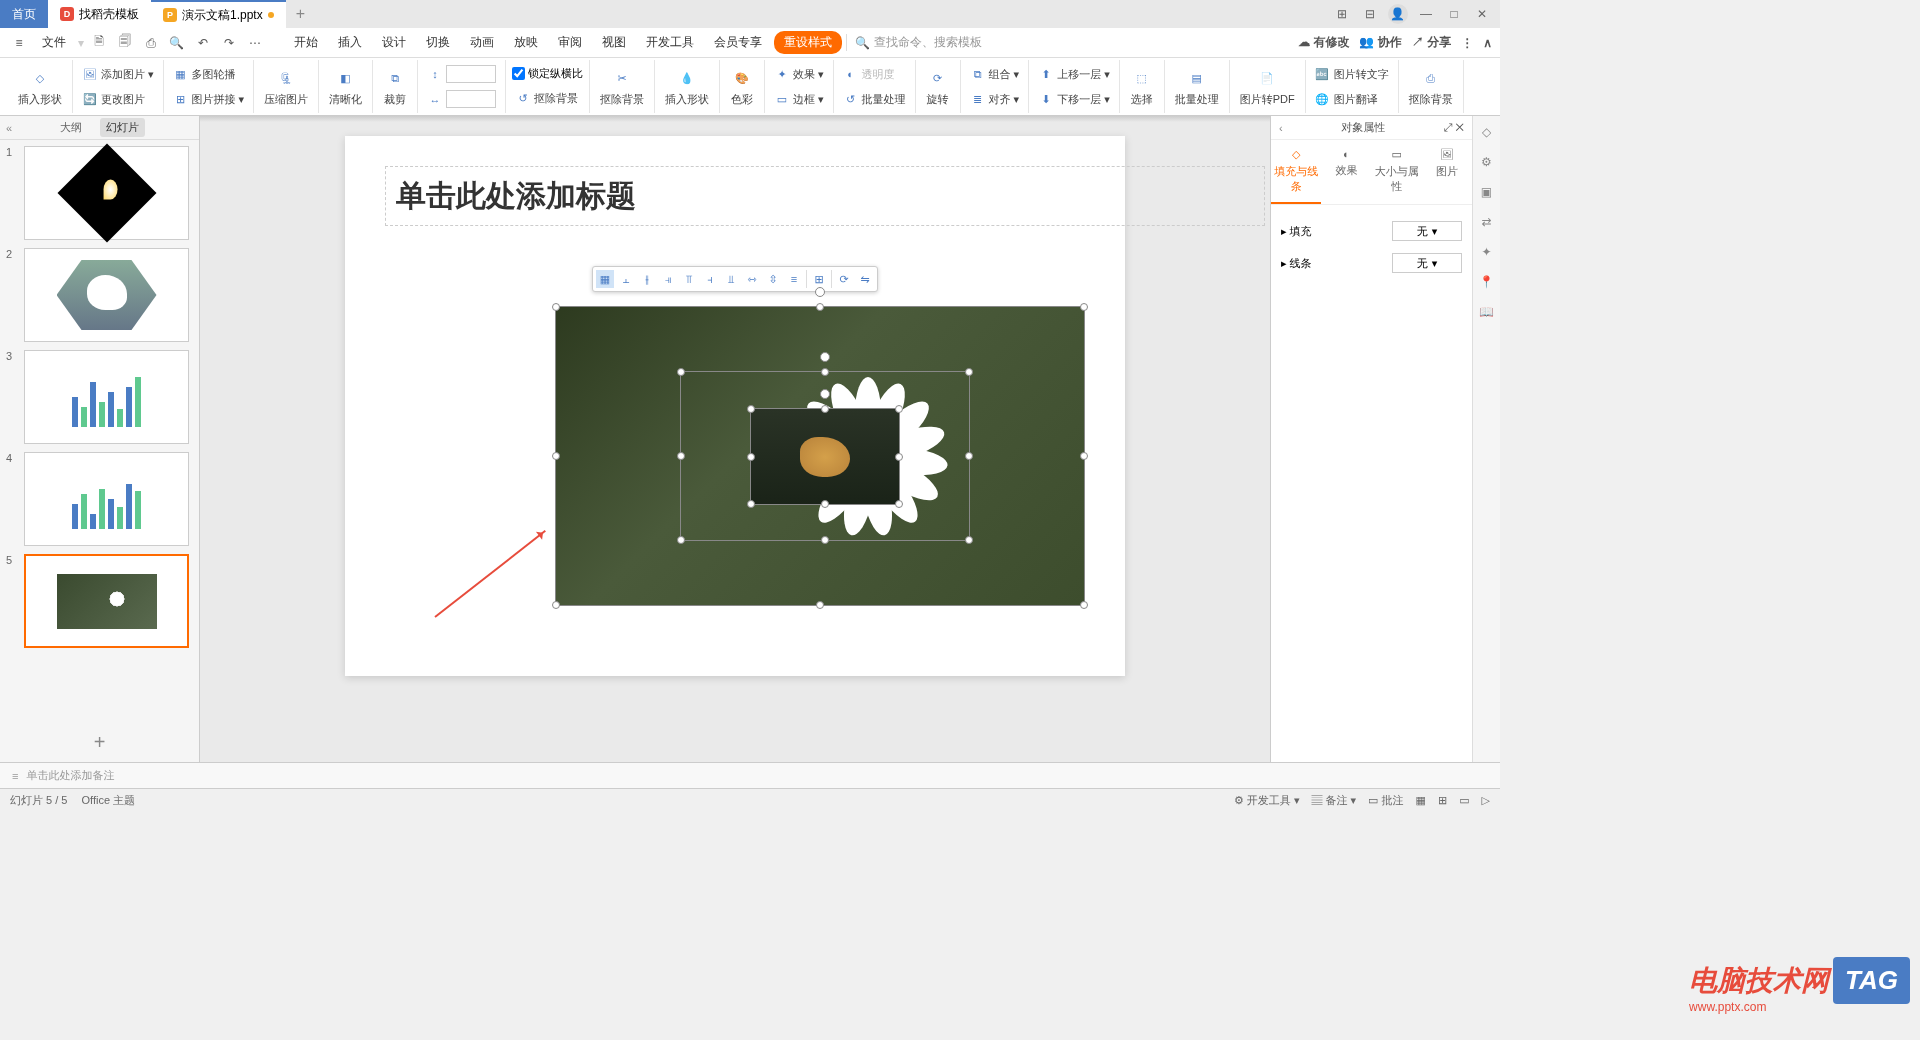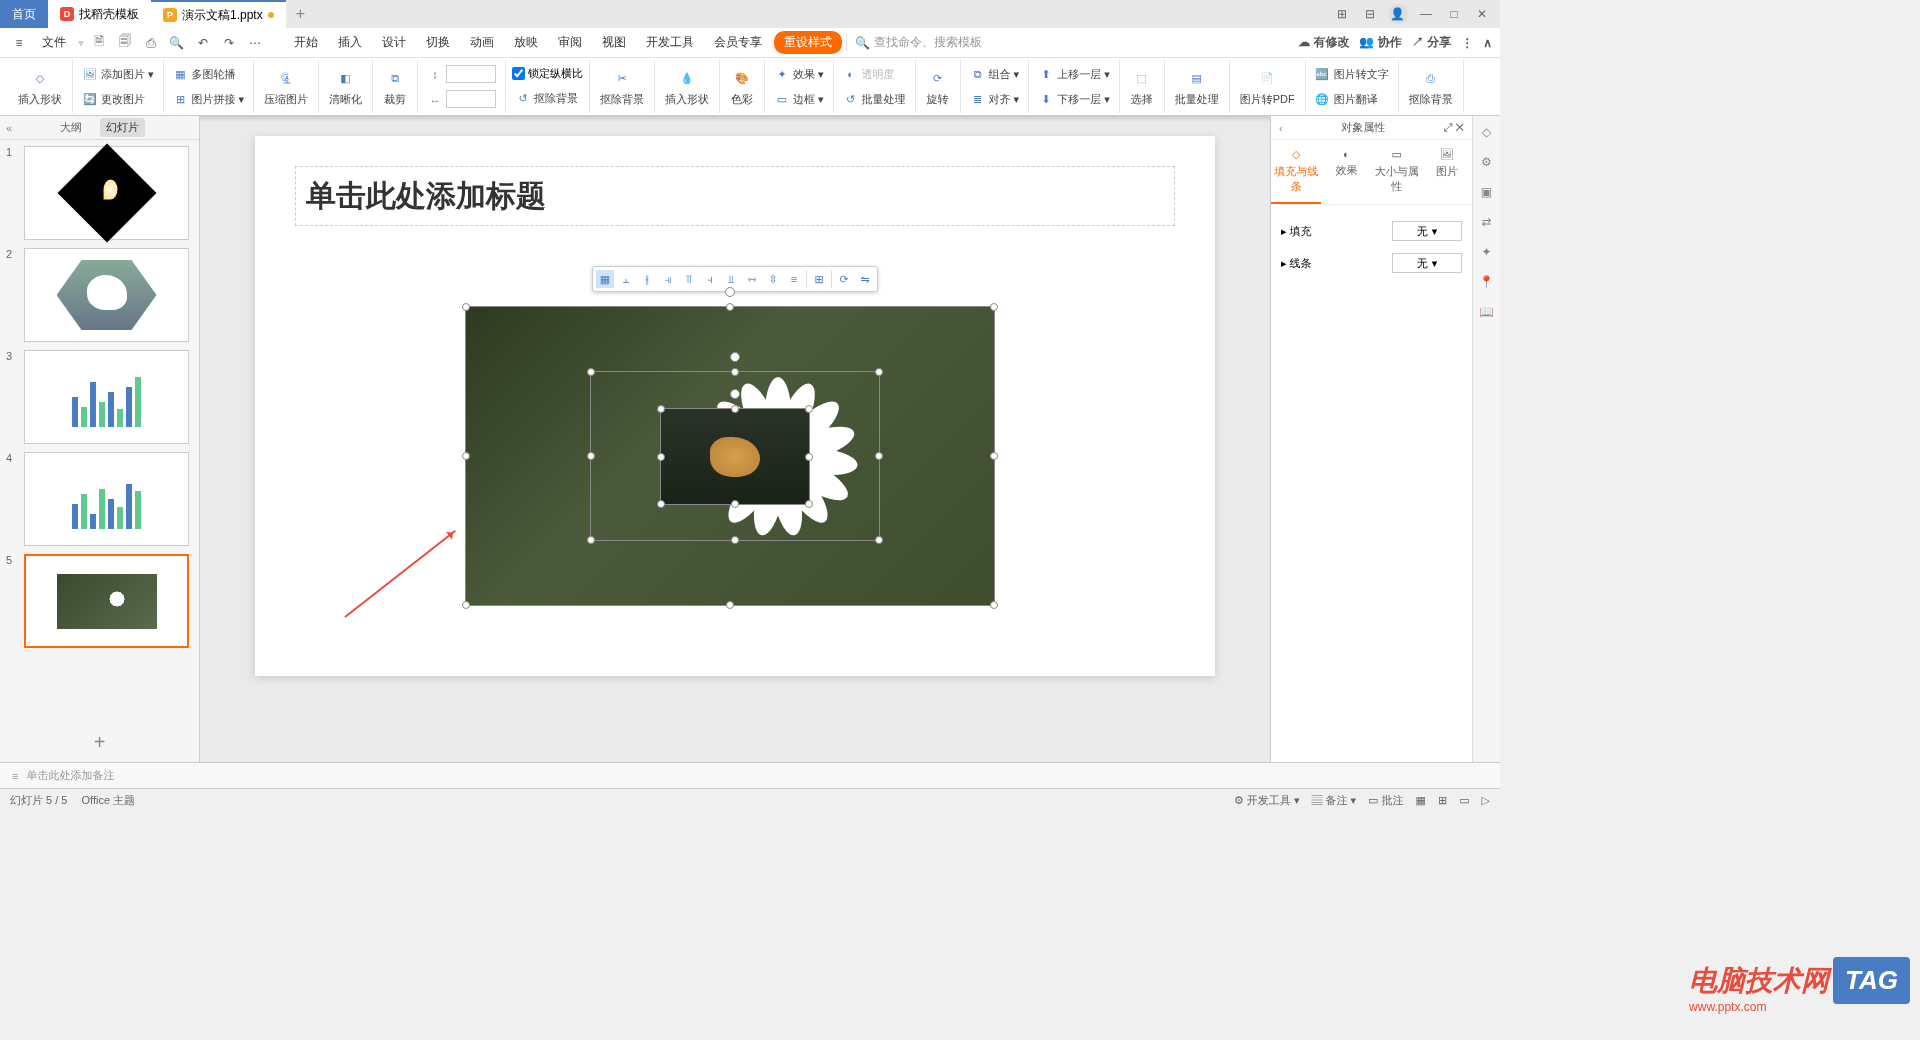--- a/index.html
+++ b/index.html
@@ -49,21 +49,21 @@
 .slides { flex: 1; overflow-y: auto; padding: 6px; }
 .slide-item { display: flex; gap: 6px; margin-bottom: 8px; }
 .slide-num { font-size: 11px; color: #666; width: 12px; }
 .slide-thumb { width: 165px; height: 94px; background: #fff; border: 1px solid #ccc; display: flex; align-items: center; justify-content: center; position: relative; }
 .slide-thumb.selected { border: 2px solid #ff6a00; }
 .add-slide { text-align: center; padding: 8px; color: #888; font-size: 20px; cursor: pointer; }
 
 
 .canvas-area { flex: 1; background: #eaeaea; position: relative; overflow: hidden; }
 .canvas-area::before { content: ''; position: absolute; top: 0; left: 0; right: 0; height: 6px; background: linear-gradient(#ccc, transparent); }
-.slide-canvas { width: 960px; height: 540px; background: #fff; margin: 20px auto; position: relative; box-shadow: 0 2px 8px rgba(0,0,0,0.15); }
+.slide-canvas { width: 780px; height: 540px; background: #fff; margin: 20px auto; position: relative; box-shadow: 0 2px 8px rgba(0,0,0,0.15); }
 .title-placeholder { position: absolute; left: 40px; top: 30px; width: 880px; height: 60px; border: 1px dashed #ccc; display: flex; align-items: center; padding-left: 10px; font-size: 30px; font-weight: bold; color: #333; }
 .float-toolbar { position: absolute; top: 130px; left: 50%; transform: translateX(-50%); background: #fff; border: 1px solid #ccc; border-radius: 3px; display: flex; padding: 3px; gap: 3px; box-shadow: 0 1px 4px rgba(0,0,0,0.2); }
 .float-btn { width: 18px; height: 18px; display: flex; align-items: center; justify-content: center; color: #4a7cc4; cursor: pointer; font-size: 11px; }
 .float-btn.sel { background: #d0e3f7; }
 .img-sel { position: absolute; border: 1px solid #888; }
 .handle { width: 8px; height: 8px; background: #fff; border: 1px solid #888; border-radius: 50%; position: absolute; }
 .rot-handle { width: 10px; height: 10px; background: #fff; border: 1px solid #888; border-radius: 50%; position: absolute; top: -20px; left: 50%; transform: translateX(-50%); }
 .arrow-annot { position: absolute; width: 140px; height: 2px; background: #e74c3c; transform-origin: left; }
 .arrow-annot::after { content: ''; position: absolute; right: -2px; top: -4px; border: 5px solid transparent; border-left-color: #e74c3c; }
 

